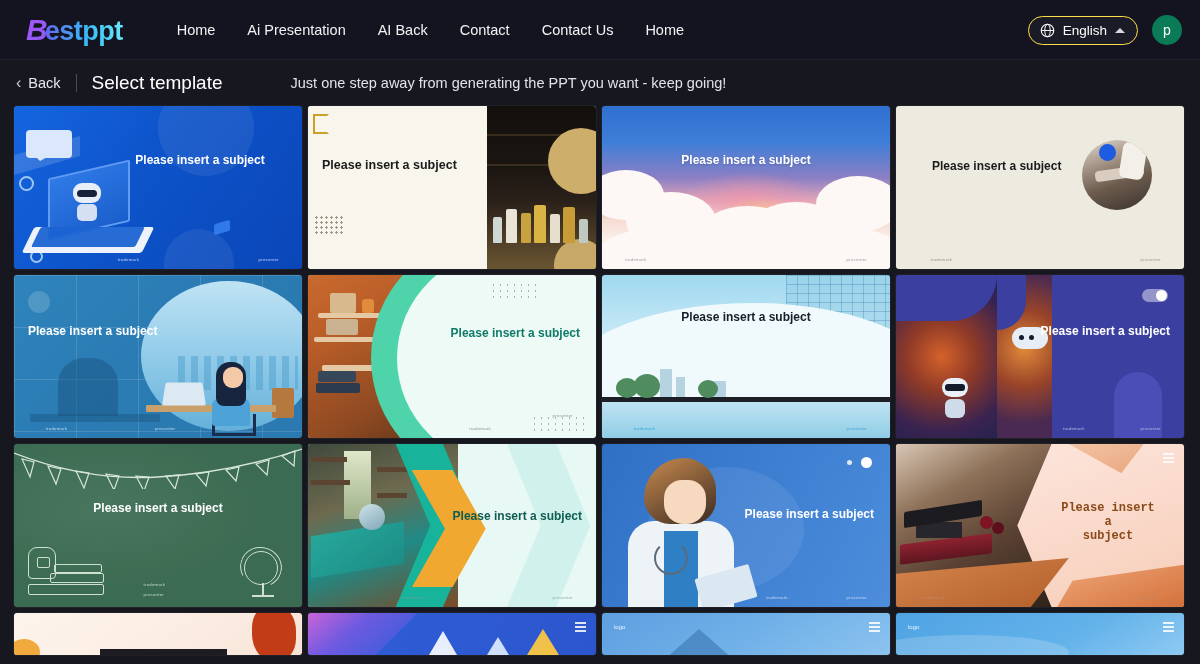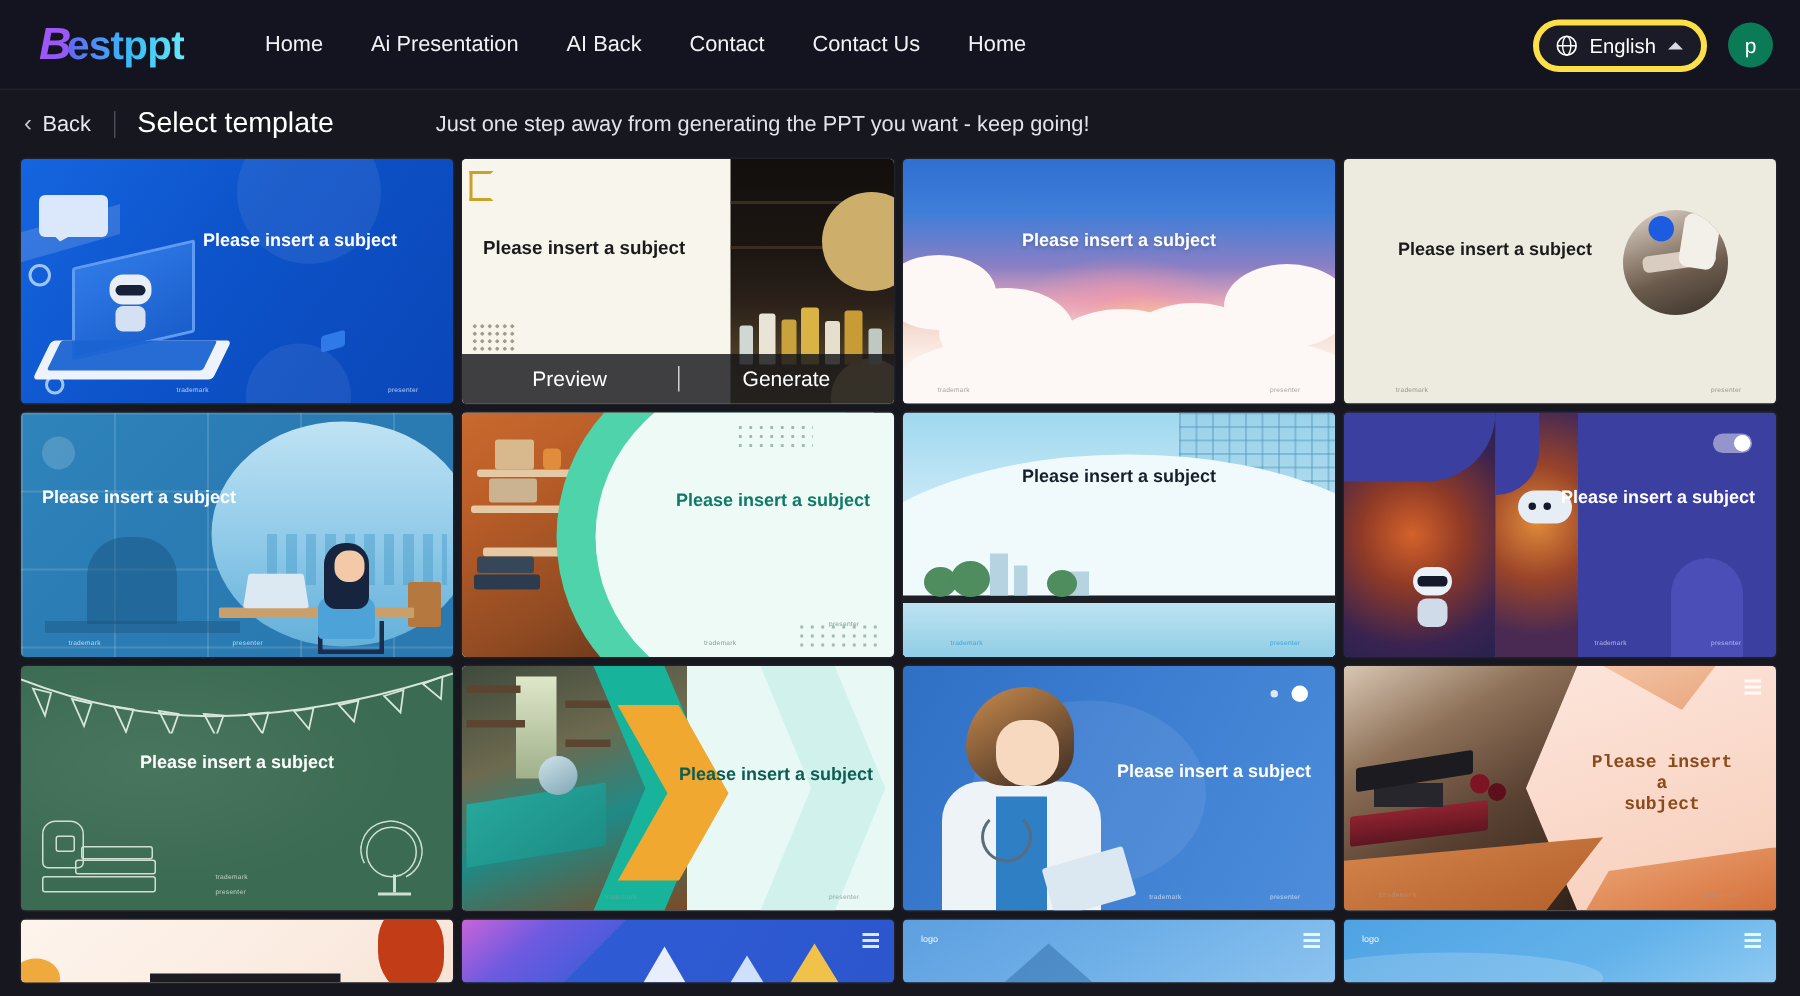--- a/index.html
+++ b/index.html
@@ -39,21 +39,21 @@
     color: #f2f2f5; font-size: 14.5px; cursor: pointer;
     white-space: nowrap; padding: 4px 2px;
   }
 
   .header-right {
     position: absolute; right: 18px; top: 0; height: 60px;
     display: flex; align-items: center; gap: 14px;
   }
   .lang-select {
     display: flex; align-items: center; gap: 8px;
-    border: 4px solid #fde047; border-radius: 18px;
+    border: 1px solid #fde047; border-radius: 18px;
     padding: 6px 12px 6px 11px; cursor: pointer;
     background: #1b1b27; min-width: 110px;
   }
   .globe-icon { width: 15px; height: 15px; flex: 0 0 15px; display: block; }
   .lang-label { color: #fff; font-size: 13.5px; flex: 1; }
   .chev-up {
     width: 0; height: 0;
     border-left: 5px solid transparent; border-right: 5px solid transparent;
     border-bottom: 5px solid #d8d8e0;
   }
@@ -474,25 +474,20 @@
         <div class="btl" style="left:34px;width:10px;height:30px;background:#caa23d;"></div>
         <div class="btl" style="left:47px;width:12px;height:38px;background:#d9b444;"></div>
         <div class="btl" style="left:63px;width:10px;height:29px;background:#e6dfcd;"></div>
         <div class="btl" style="left:76px;width:12px;height:36px;background:#c79b35;"></div>
         <div class="btl" style="left:92px;width:9px;height:24px;background:#bfc9c2;"></div>
       </div>
       <div class="sqmark"></div>
       <div class="dots"></div>
       <div class="subject" style="left:14px;top:52px;font-size:12.5px;color:#1b1b1b;">Please insert a subject</div>
     </div>
-    <div class="overlay">
-      <div class="ov-btn">Preview</div>
-      <div class="ov-sep"></div>
-      <div class="ov-btn">Generate</div>
-    </div>
   </div>
 
   <div class="card">
     <div class="slide c3">
       <div class="pinkglow"></div>
       <div class="yellowglow"></div>
       <div class="cloudL" style="left:-14px;top:64px;width:76px;height:50px;"></div>
       <div class="cloudL" style="left:24px;top:86px;width:90px;height:58px;"></div>
       <div class="cloudL" style="left:96px;top:100px;width:100px;height:60px;"></div>
       <div class="cloudL" style="right:-10px;top:70px;width:84px;height:56px;"></div>

